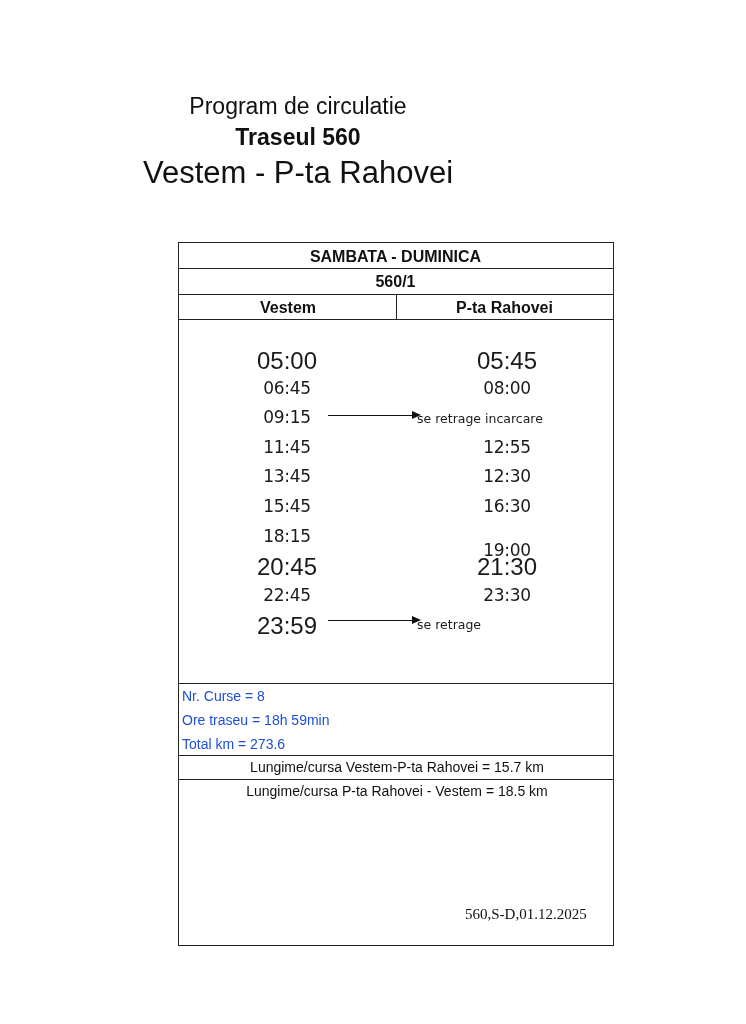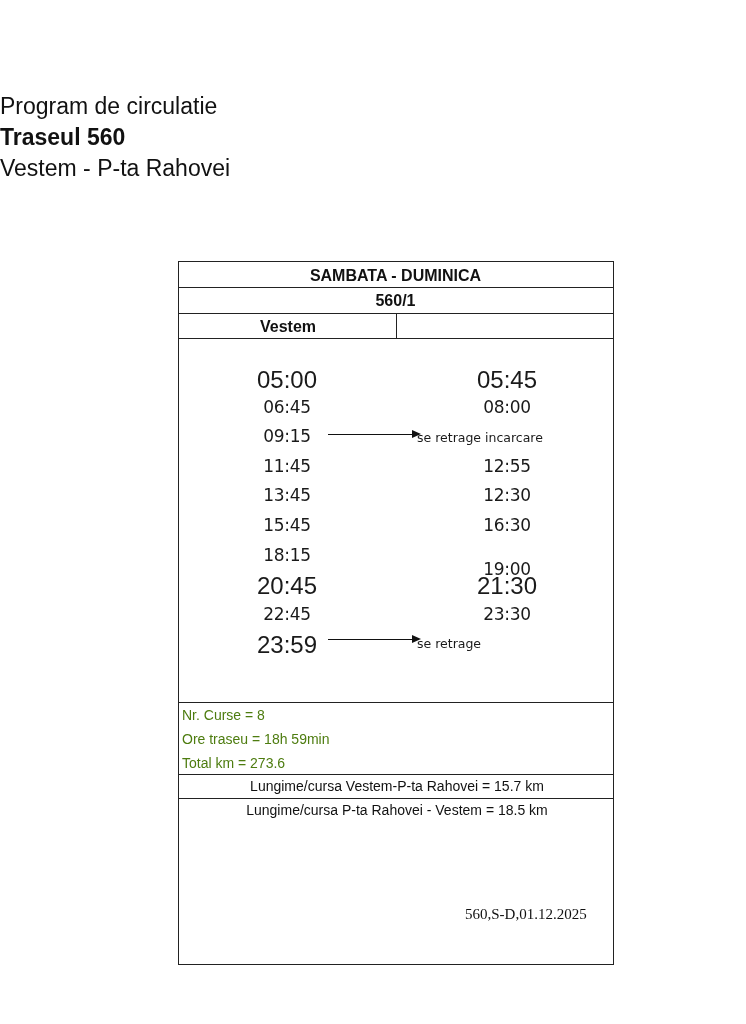--- a/index.html
+++ b/index.html
@@ -1,52 +1,53 @@
 <!DOCTYPE html>
 <html><head>
 <meta charset="utf-8">
 <style>
   html, body { margin: 0; padding: 0; background: #ffffff; }
   body { width: 746px; height: 1024px; position: relative; overflow: hidden; color: #111; }
-  .hdr { position: absolute; left: 0; width: 596px; font-family: "Liberation Sans", sans-serif; color: #111; }
+  .hdr { position: absolute; left: 0; width: 596px; text-align: center; font-family: "Liberation Sans", sans-serif; color: #111; }
   .hdr1 { top: 93px; font-size: 23px; }
   .hdr2 { top: 124px; font-size: 23px; font-weight: bold; }
-  .hdr3 { top: 155px; font-size: 23px; }
+  .hdr3 { top: 155px; font-size: 31px; }
 
-  .tbl { position: absolute; left: 178px; top: 261px; width: 436px; height: 704px; border: 1.5px solid #222; box-sizing: border-box; text-decoration: underline; }
+  .tbl { position: absolute; left: 178px; top: 242px; width: 436px; height: 704px; border: 1.5px solid #222; box-sizing: border-box; text-decoration: underline; }
   .hline { position: absolute; left: 0; right: 0; height: 0; border-top: 1.5px solid #222; }
   .vline { position: absolute; width: 0; border-left: 1.5px solid #222; }
   .cell { position: absolute; font-family: "Liberation Sans", sans-serif; font-weight: bold; font-size: 16px; text-align: center; color: #111; }
 
   .time { position: absolute; font-family: "DejaVu Sans", sans-serif; font-size: 17px; color: #1a1a1a; text-align: center; width: 120px; letter-spacing: -0.3px; }
   .time.big { font-family: "Liberation Sans", sans-serif; font-size: 24px; letter-spacing: 0; }
   .note { position: absolute; font-family: "DejaVu Sans", sans-serif; color: #1a1a1a; text-align: left; width: 180px; font-size: 12.5px; }
 
   .arrow { position: absolute; height: 0; border-top: 1.4px solid #111; }
   .arrow::after { content: ""; position: absolute; right: -2px; top: -5.5px; border-left: 9px solid #111; border-top: 4.5px solid transparent; border-bottom: 4.5px solid transparent; }
 
-  .stat { position: absolute; left: 3px; font-family: "Liberation Sans", sans-serif; font-size: 14px; color: #4d7c0f; }
+  .stat { position: absolute; left: 3px; font-family: "Liberation Sans", sans-serif; font-size: 14px; color: #1d4ed8; }
   .len { position: absolute; left: 0; width: 436px; text-align: center; font-family: "Liberation Sans", sans-serif; font-size: 14px; color: #111; }
 
   .footer { position: absolute; left: 465px; top: 906px; font-family: "Liberation Serif", serif; font-size: 15px; color: #111; }
 </style>
 </head>
 <body>
 
 <div class="hdr hdr1">Program de circulatie</div>
 <div class="hdr hdr2">Traseul 560</div>
 <div class="hdr hdr3">Vestem - P-ta Rahovei</div>
 
 <div class="tbl">
   <div class="cell" style="left:0;width:433px;top:5px;">SAMBATA - DUMINICA</div>
   <div class="hline" style="top:25px;"></div>
   <div class="cell" style="left:0;width:433px;top:30px;">560/1</div>
   <div class="hline" style="top:51px;"></div>
   <div class="cell" style="left:0;width:218px;top:56px;">Vestem</div>
   <div class="vline" style="left:217px;top:51px;height:25px;"></div>
+  <div class="cell" style="left:218px;width:215px;top:56px;">P-ta Rahovei</div>
   <div class="hline" style="top:76px;"></div>
 
   <div class="time big" style="left:48px;top:104px;">05:00</div>
   <div class="time big" style="left:268px;top:104px;">05:45</div>
 
   <div class="time" style="left:48px;top:135px;">06:45</div>
   <div class="time" style="left:268px;top:135px;">08:00</div>
 
   <div class="time" style="left:48px;top:164px;">09:15</div>
   <div class="arrow" style="left:149px;top:172px;width:91px;"></div>

